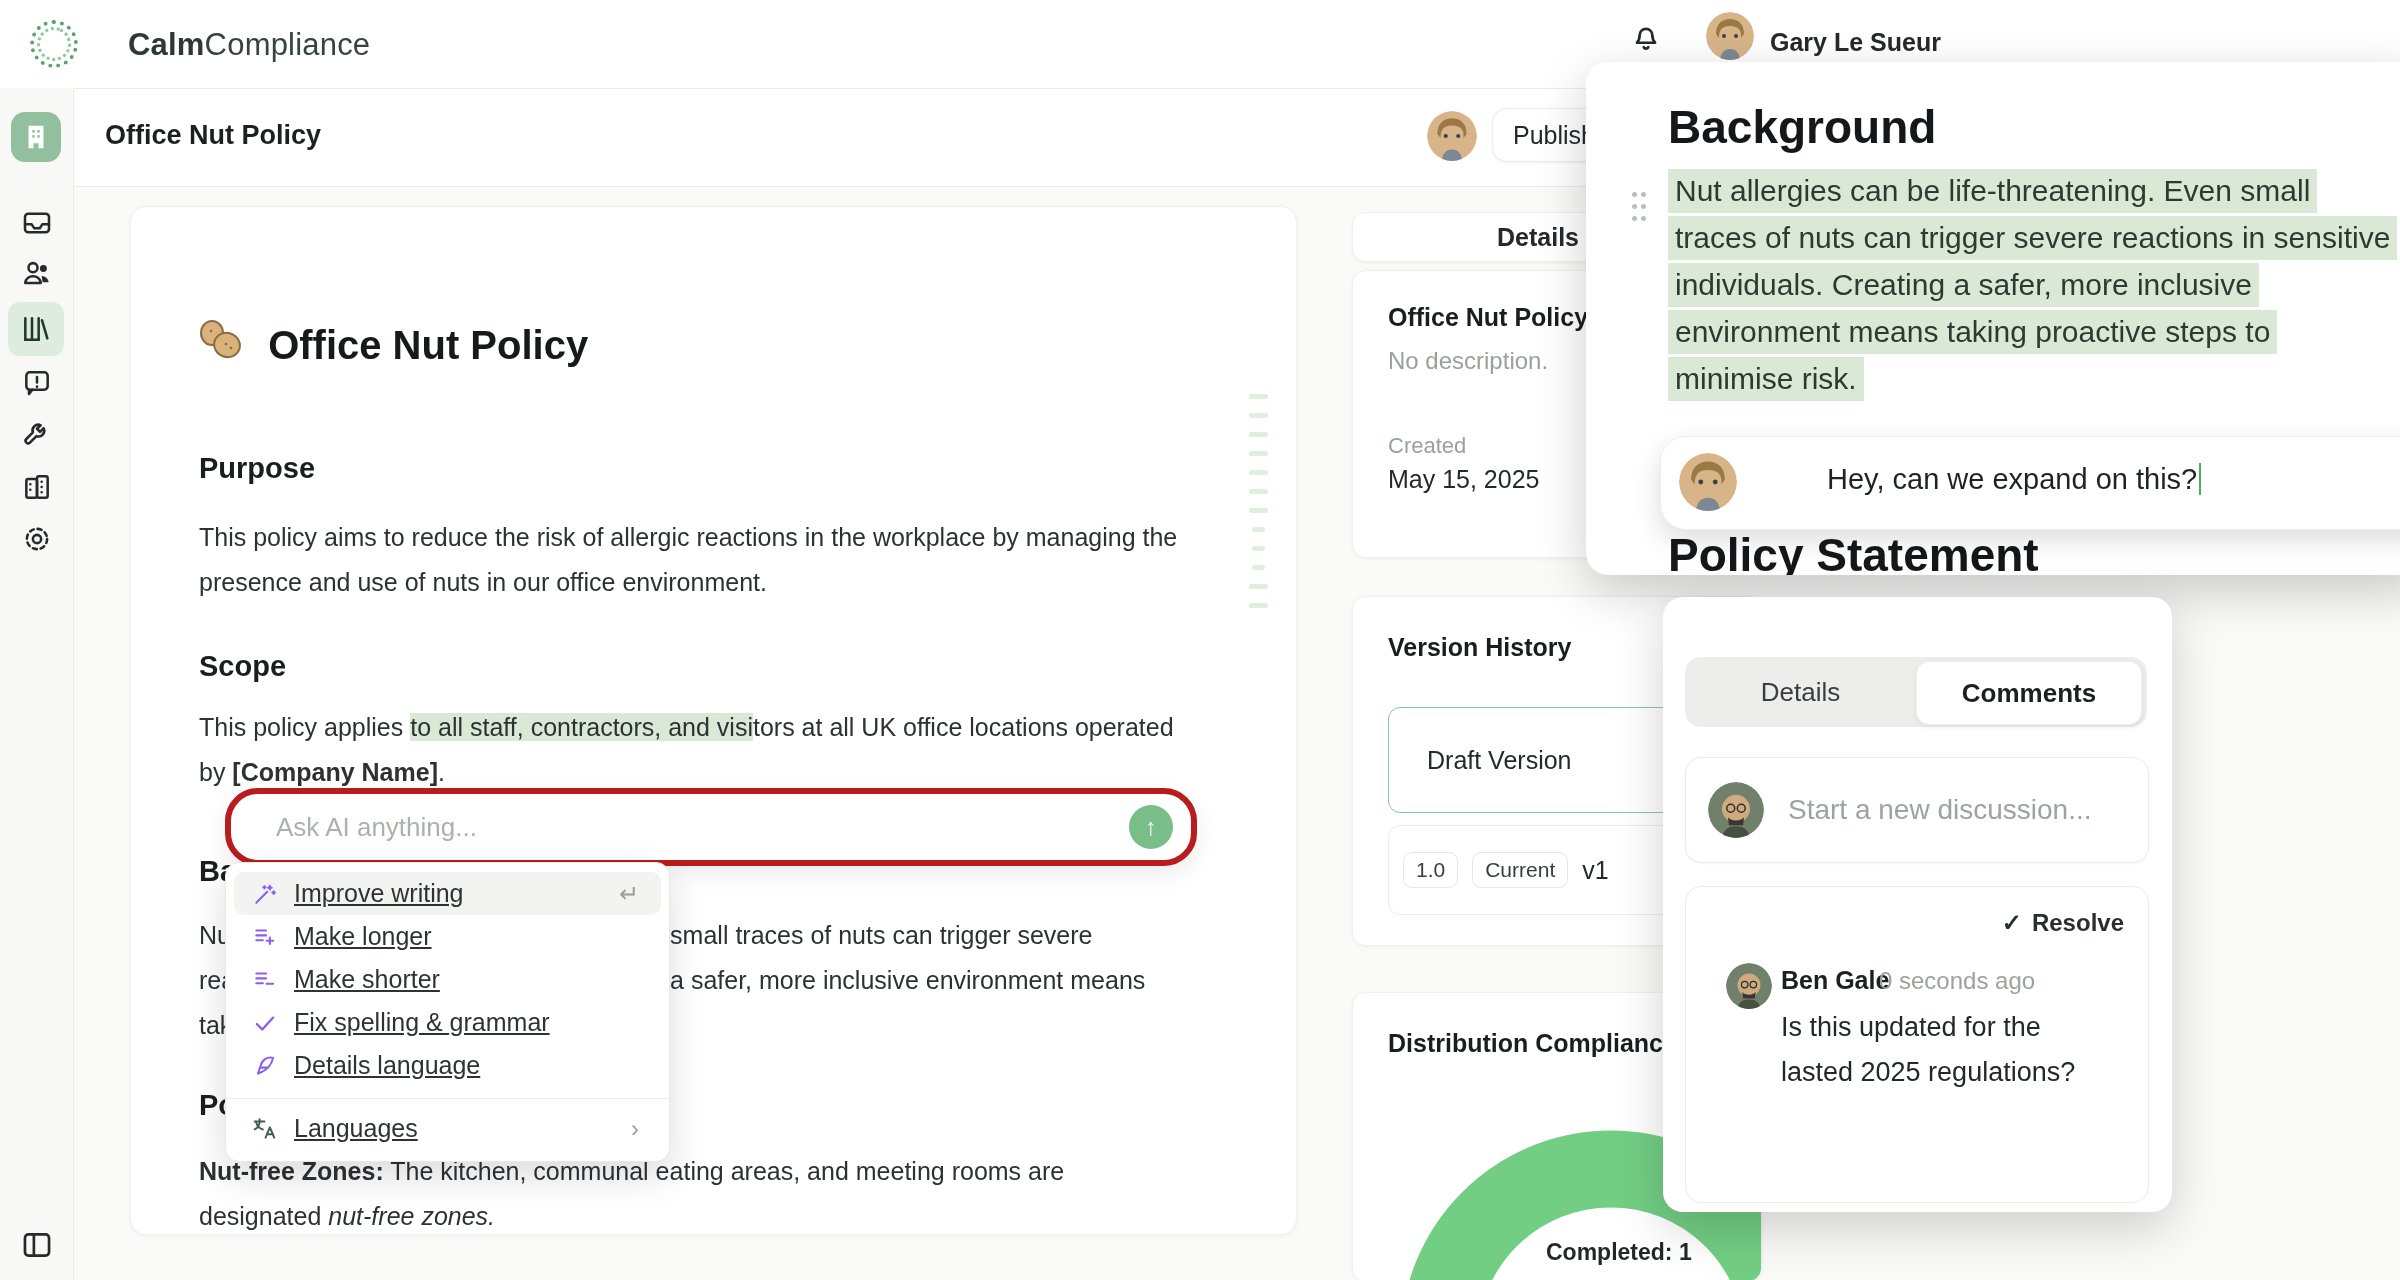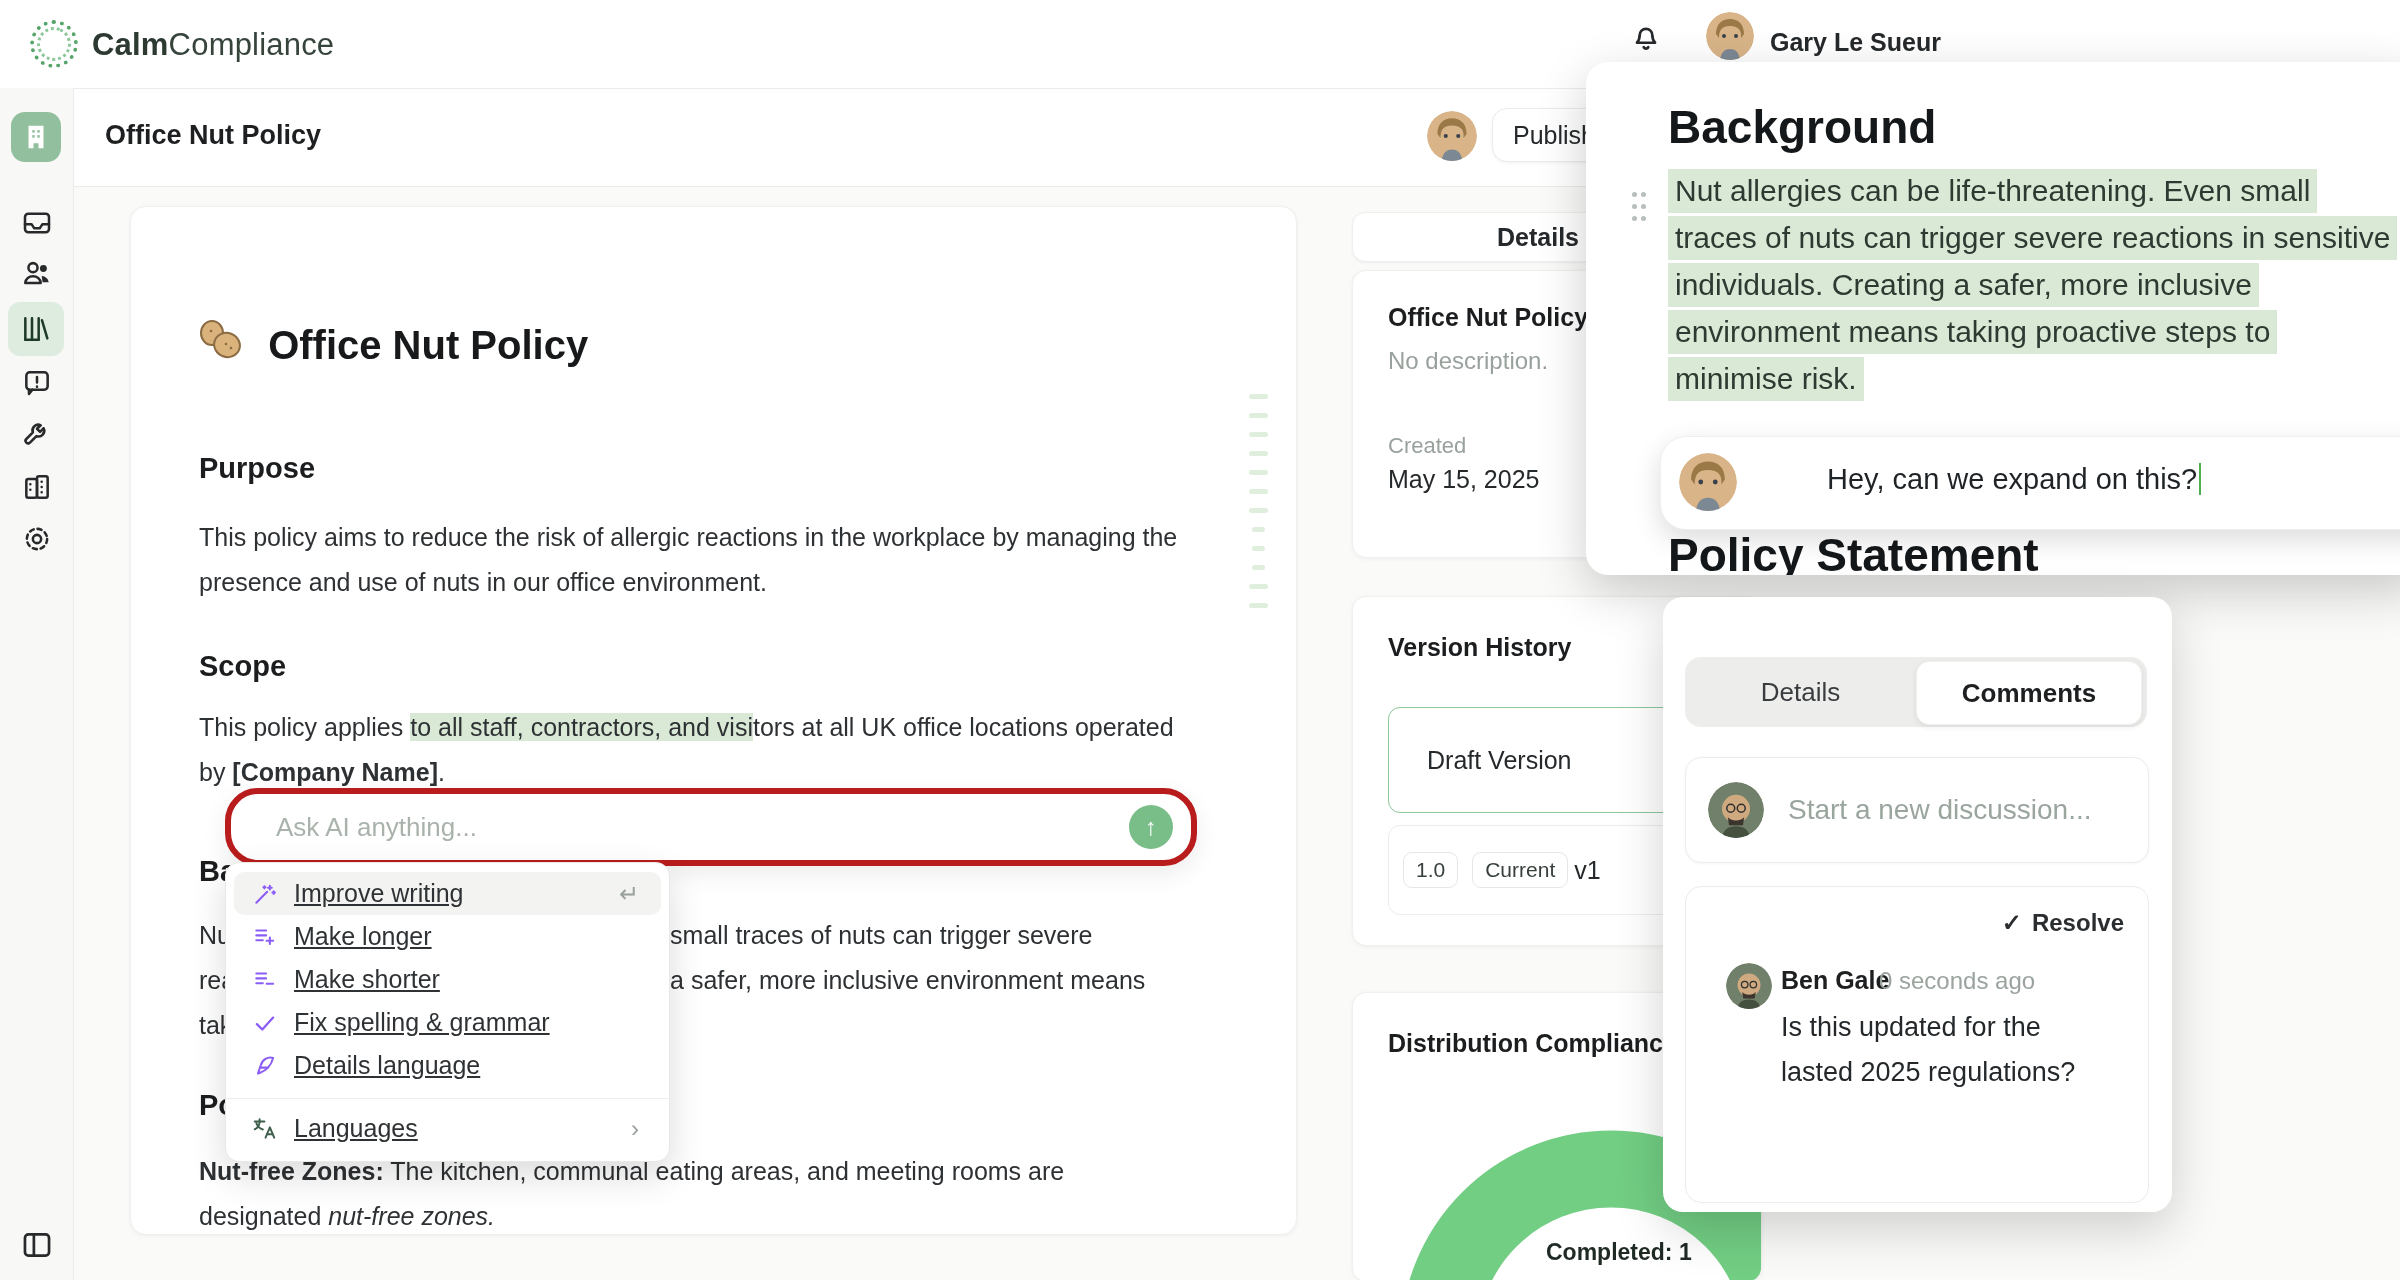--- a/index.html
+++ b/index.html
@@ -5,21 +5,21 @@
   html,body{margin:0;padding:0;background:#fff;}
   #app{position:relative;width:2400px;height:1280px;overflow:hidden;
        font-family:"Liberation Sans",sans-serif;color:#222;background:#fff;}
   .abs{position:absolute;}
   
   .topbar{left:0;top:0;width:2400px;height:88px;background:#fff;border-bottom:1px solid #ebebe9;z-index:5;}
   .logo-mark{left:30px;top:20px;width:48px;height:48px;}
   .logo-ring-outer{position:absolute;inset:0;border:4px dotted #57a56b;border-radius:50%;}
   .logo-ring-inner{position:absolute;inset:7px;border:3px dotted #8cc79a;border-radius:50%;transform:rotate(24deg);}
   .logo-text{left:92px;top:27px;font-size:31px;color:#36443c;letter-spacing:.2px;}
-  .logo-text b{font-weight:800;color:#2c3a32;}
+  .logo-text b{font-weight:800;color:#2c3a32;margin-left:36px;}
   .bell{left:1628px;top:18px;}
   .topbar-avatar{left:1706px;top:12px;}
   .user-name{left:1770px;top:28px;font-size:25px;font-weight:600;color:#26292b;}
   
   .rail{left:0;top:88px;width:73px;height:1192px;background:#f8f8f6;border-right:1px solid #ebebe9;z-index:5;}
   .org-avatar{left:11px;top:24px;width:50px;height:50px;border-radius:14px;background:#92bf9d;
               display:flex;align-items:center;justify-content:center;}
   .rail-ic{left:20px;width:34px;height:34px;display:flex;align-items:center;justify-content:center;}
   .rail-active{left:8px;width:56px;height:54px;border-radius:12px;background:#ddecdf;
                display:flex;align-items:center;justify-content:center;}
@@ -65,21 +65,21 @@
              box-shadow:0 1px 4px rgba(0,0,0,.05);}
   .sc-title{left:35px;font-size:25px;font-weight:700;color:#1b1d1f;}
   .gray-sm{color:#98a19b;}
   .draft-box{left:35px;top:110px;width:338px;height:104px;border:1.5px solid #8cc79a;border-radius:12px;
              background:#fff;display:flex;align-items:center;}
   .draft-label{margin-left:38px;font-size:25px;color:#26292b;}
   .ver-box{left:35px;top:228px;width:338px;height:88px;border:1px solid #ececea;border-radius:12px;
            display:flex;align-items:center;}
   .badge{border:1px solid #e6e6e4;border-radius:9px;background:#fff;font-size:21px;color:#37403a;
          padding:5px 12px;margin-left:14px;}
-  .ver-name{margin-left:6px;font-size:25px;color:#26292b;}
+  .ver-name{margin-left:14px;font-size:25px;color:#26292b;}
   .donut-label{left:193px;top:246px;font-size:23px;font-weight:700;color:#1f2a24;white-space:nowrap;}
   
   .ov1{left:1586px;top:62px;width:840px;height:513px;background:#fff;border-radius:22px;
        box-shadow:0 16px 50px rgba(0,0,0,.20);z-index:100;overflow:hidden;}
   .ov1-h1{left:82px;top:38px;font-size:46px;font-weight:800;color:#15181a;}
   .drag-dots{left:46px;top:130px;width:16px;height:40px;}
   .dd{position:absolute;width:5px;height:5px;border-radius:50%;background:#b9bfba;}
   .ov1-line{position:absolute;left:82px;font-size:30px;color:#2c3a31;white-space:nowrap;}
   .ov1-line .hl{padding:5px 7px 6px 7px;}
   .ov1-next-h{left:82px;top:466px;font-size:46px;font-weight:800;color:#15181a;white-space:nowrap;}

